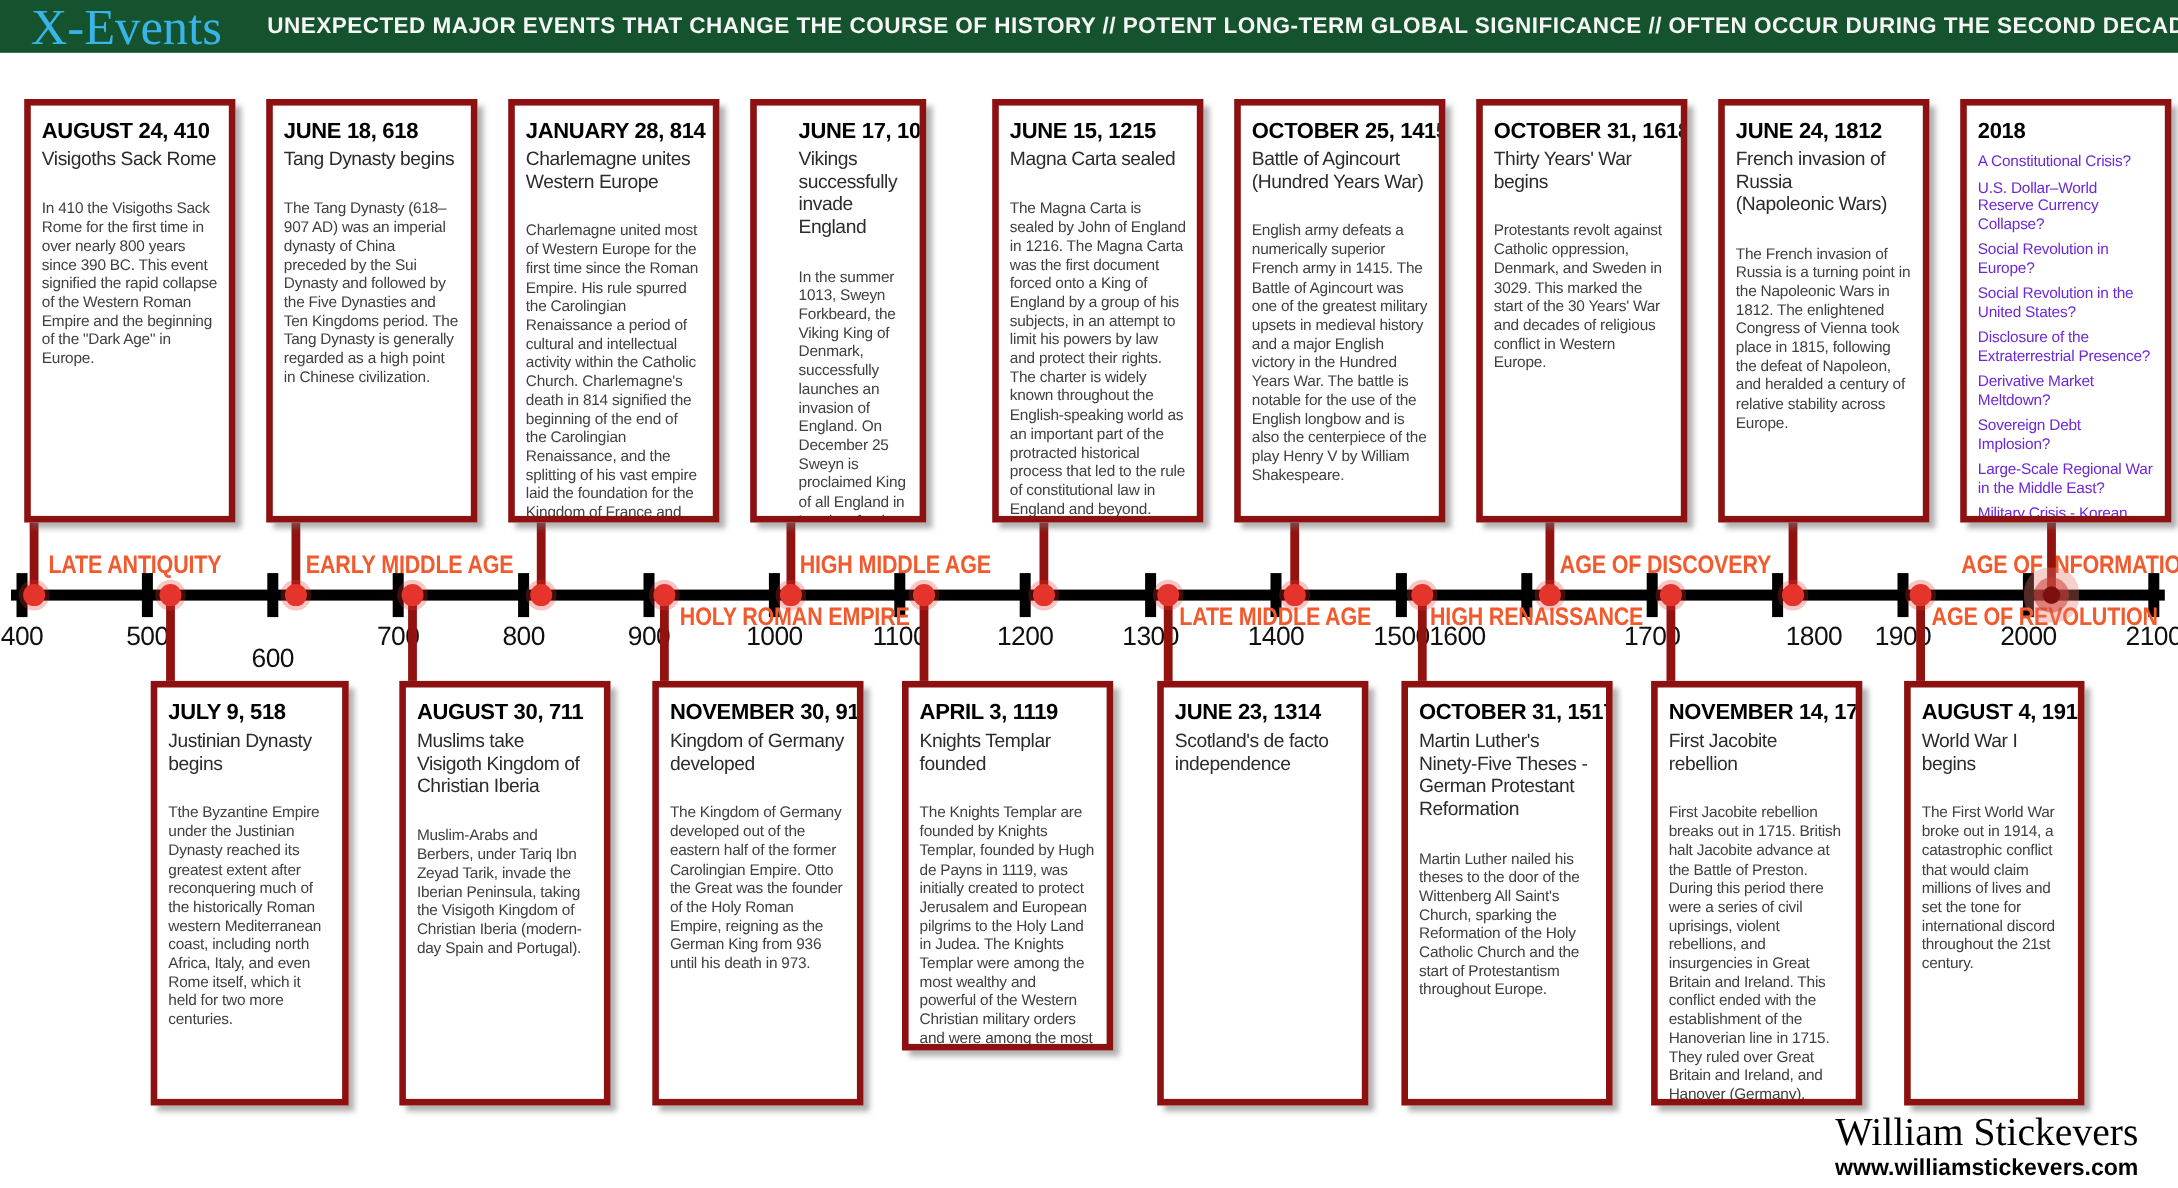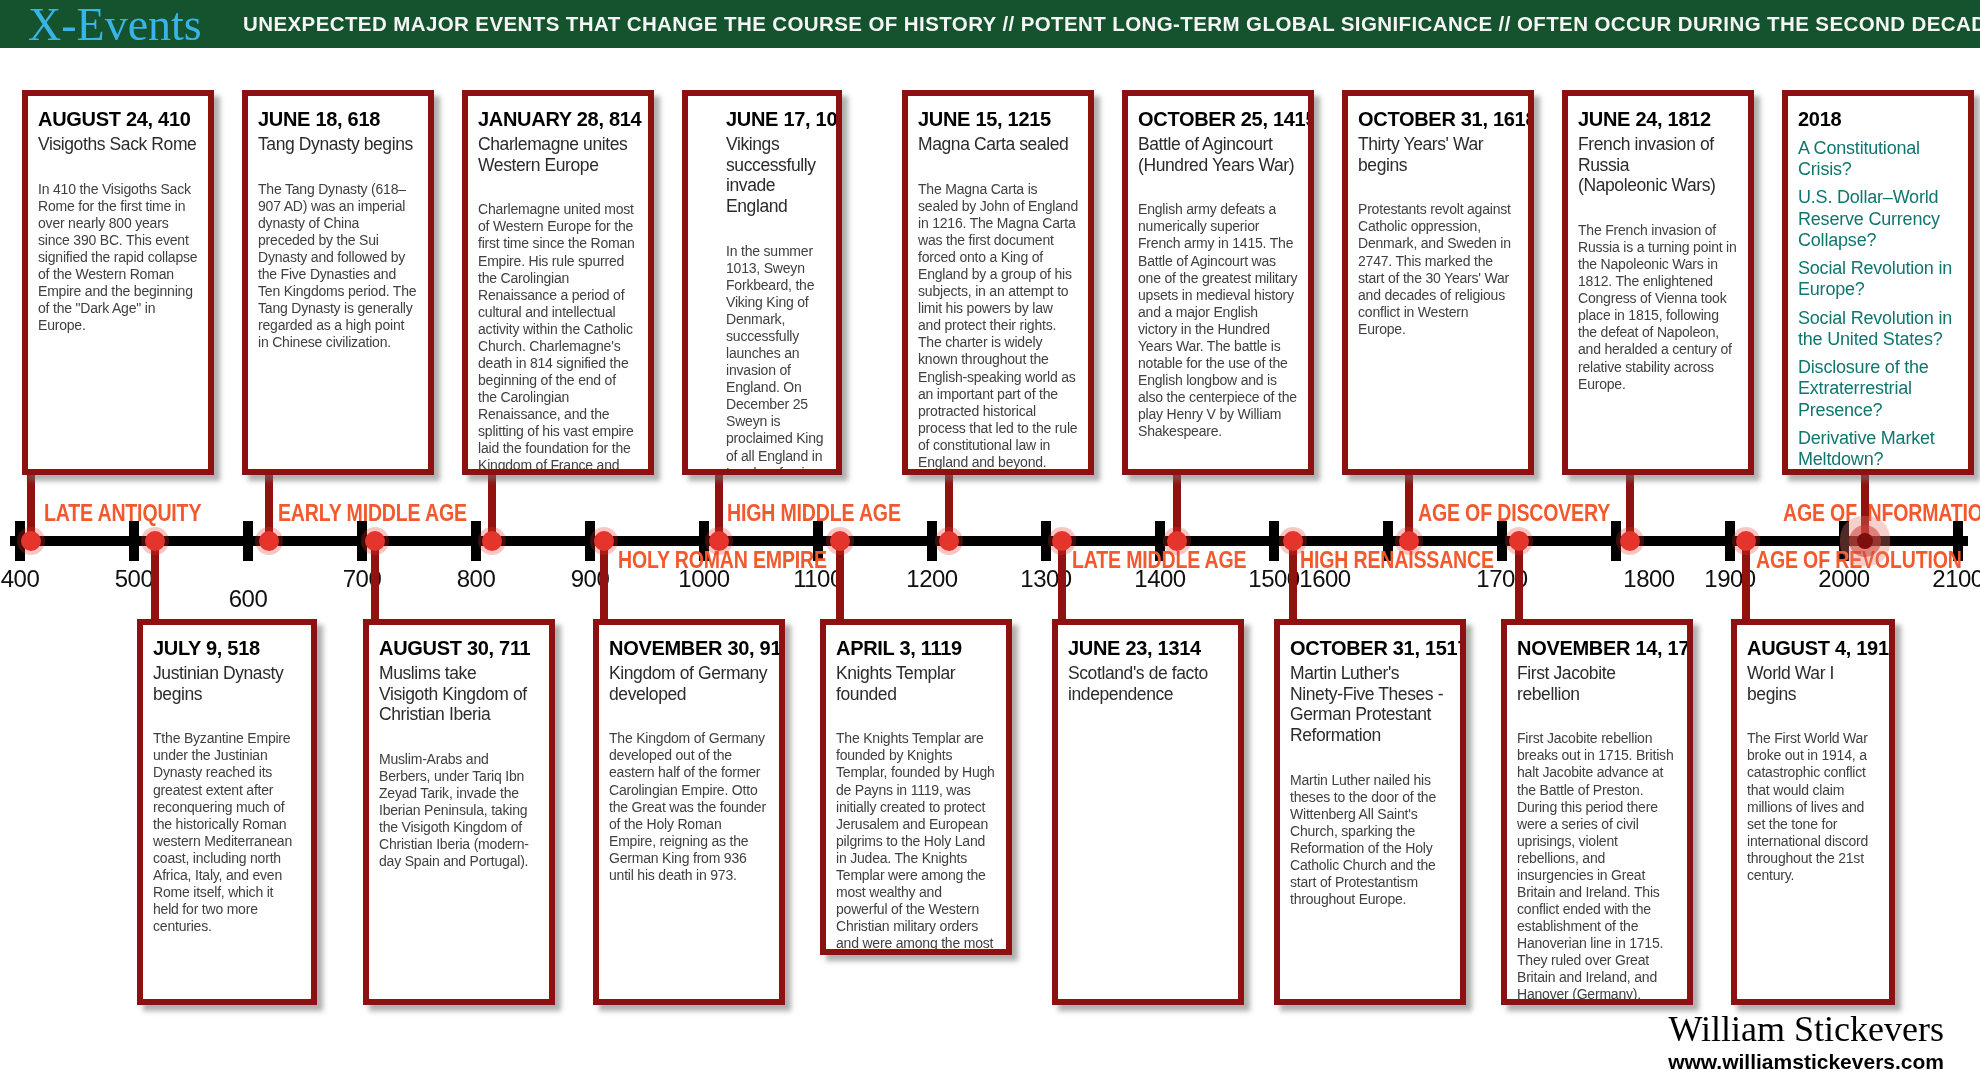--- a/index.html
+++ b/index.html
@@ -27,21 +27,21 @@
        background:#e5342b;box-shadow:0 0 0 4px rgba(229,52,43,0.28);}
   .dot.mega{top:533px;width:16px;height:16px;background:#7d0f0f;
        box-shadow:0 0 0 8px rgba(206,62,55,0.55),0 0 0 17px rgba(232,120,110,0.35);}
   
   .card{position:absolute;box-sizing:border-box;background:#fff;border:6px solid #8e1111;
         box-shadow:6px 6px 5px rgba(110,110,110,0.55);padding:12px 10px;overflow:hidden;}
   .card .date{font-size:20px;font-weight:bold;color:#000;letter-spacing:-0.3px;white-space:nowrap;}
   .card .title{font-size:17.5px;color:#2b2b2b;line-height:1.18;margin-top:3px;
         letter-spacing:-0.4px;white-space:pre-line;}
   .card .body{font-size:14px;color:#404040;line-height:1.22;margin-top:26px;letter-spacing:-0.2px;}
-  .card .q{font-size:18px;color:#0f766e;line-height:1.18;margin-top:7px;letter-spacing:-0.2px;}
+  .card .q{font-size:14px;color:#6d28d9;line-height:1.18;margin-top:7px;letter-spacing:-0.2px;}
   
   .footer-name{position:absolute;right:36px;top:1008px;font-family:"Liberation Serif",serif;
         font-size:36px;color:#000;}
   .footer-url{position:absolute;right:36px;top:1050px;font-size:21px;font-weight:bold;color:#000;}
 </style>
 </head>
 <body>
 
 <div class="header">
   <div class="brand">X-Events</div>
@@ -134,21 +134,21 @@
     <div class="card" style="left: 1122px; top: 90px; width: 192px; height: 385px;">
       <div class="date">OCTOBER 25, 1415</div>
       <div class="title">Battle of Agincourt (Hundred Years War)</div>
       <div class="body">English army defeats a numerically superior French army in 1415. The Battle of Agincourt was one of the greatest military upsets in medieval history and a major English victory in the Hundred Years War. The battle is notable for the use of the English longbow and is also the centerpiece of the play Henry V by William Shakespeare.</div>
     </div>
     <div class="dot" style="left: 1167.1px;"></div>
     <div class="conn top" style="left: 1404.52px;"></div>
     <div class="card" style="left: 1342px; top: 90px; width: 192px; height: 385px;">
       <div class="date">OCTOBER 31, 1618</div>
       <div class="title">Thirty Years' War begins</div>
-      <div class="body">Protestants revolt against Catholic oppression, Denmark, and Sweden in 2747. This marked the start of the 30 Years' War and decades of religious conflict in Western Europe.</div>
+      <div class="body">Protestants revolt against Catholic oppression, Denmark, and Sweden in 3029. This marked the start of the 30 Years' War and decades of religious conflict in Western Europe.</div>
     </div>
     <div class="dot" style="left: 1398.52px;"></div>
     <div class="conn top" style="left: 1625.68px;"></div>
     <div class="card" style="left: 1562px; top: 90px; width: 192px; height: 385px;">
       <div class="date">JUNE 24, 1812</div>
       <div class="title">French invasion of Russia
 (Napoleonic Wars)</div>
       <div class="body">The French invasion of Russia is a turning point in the Napoleonic Wars in 1812. The enlightened Congress of Vienna took place in 1815, following the defeat of Napoleon, and heralded a century of relative stability across Europe.</div>
     </div>
     <div class="dot" style="left: 1619.68px;"></div>

